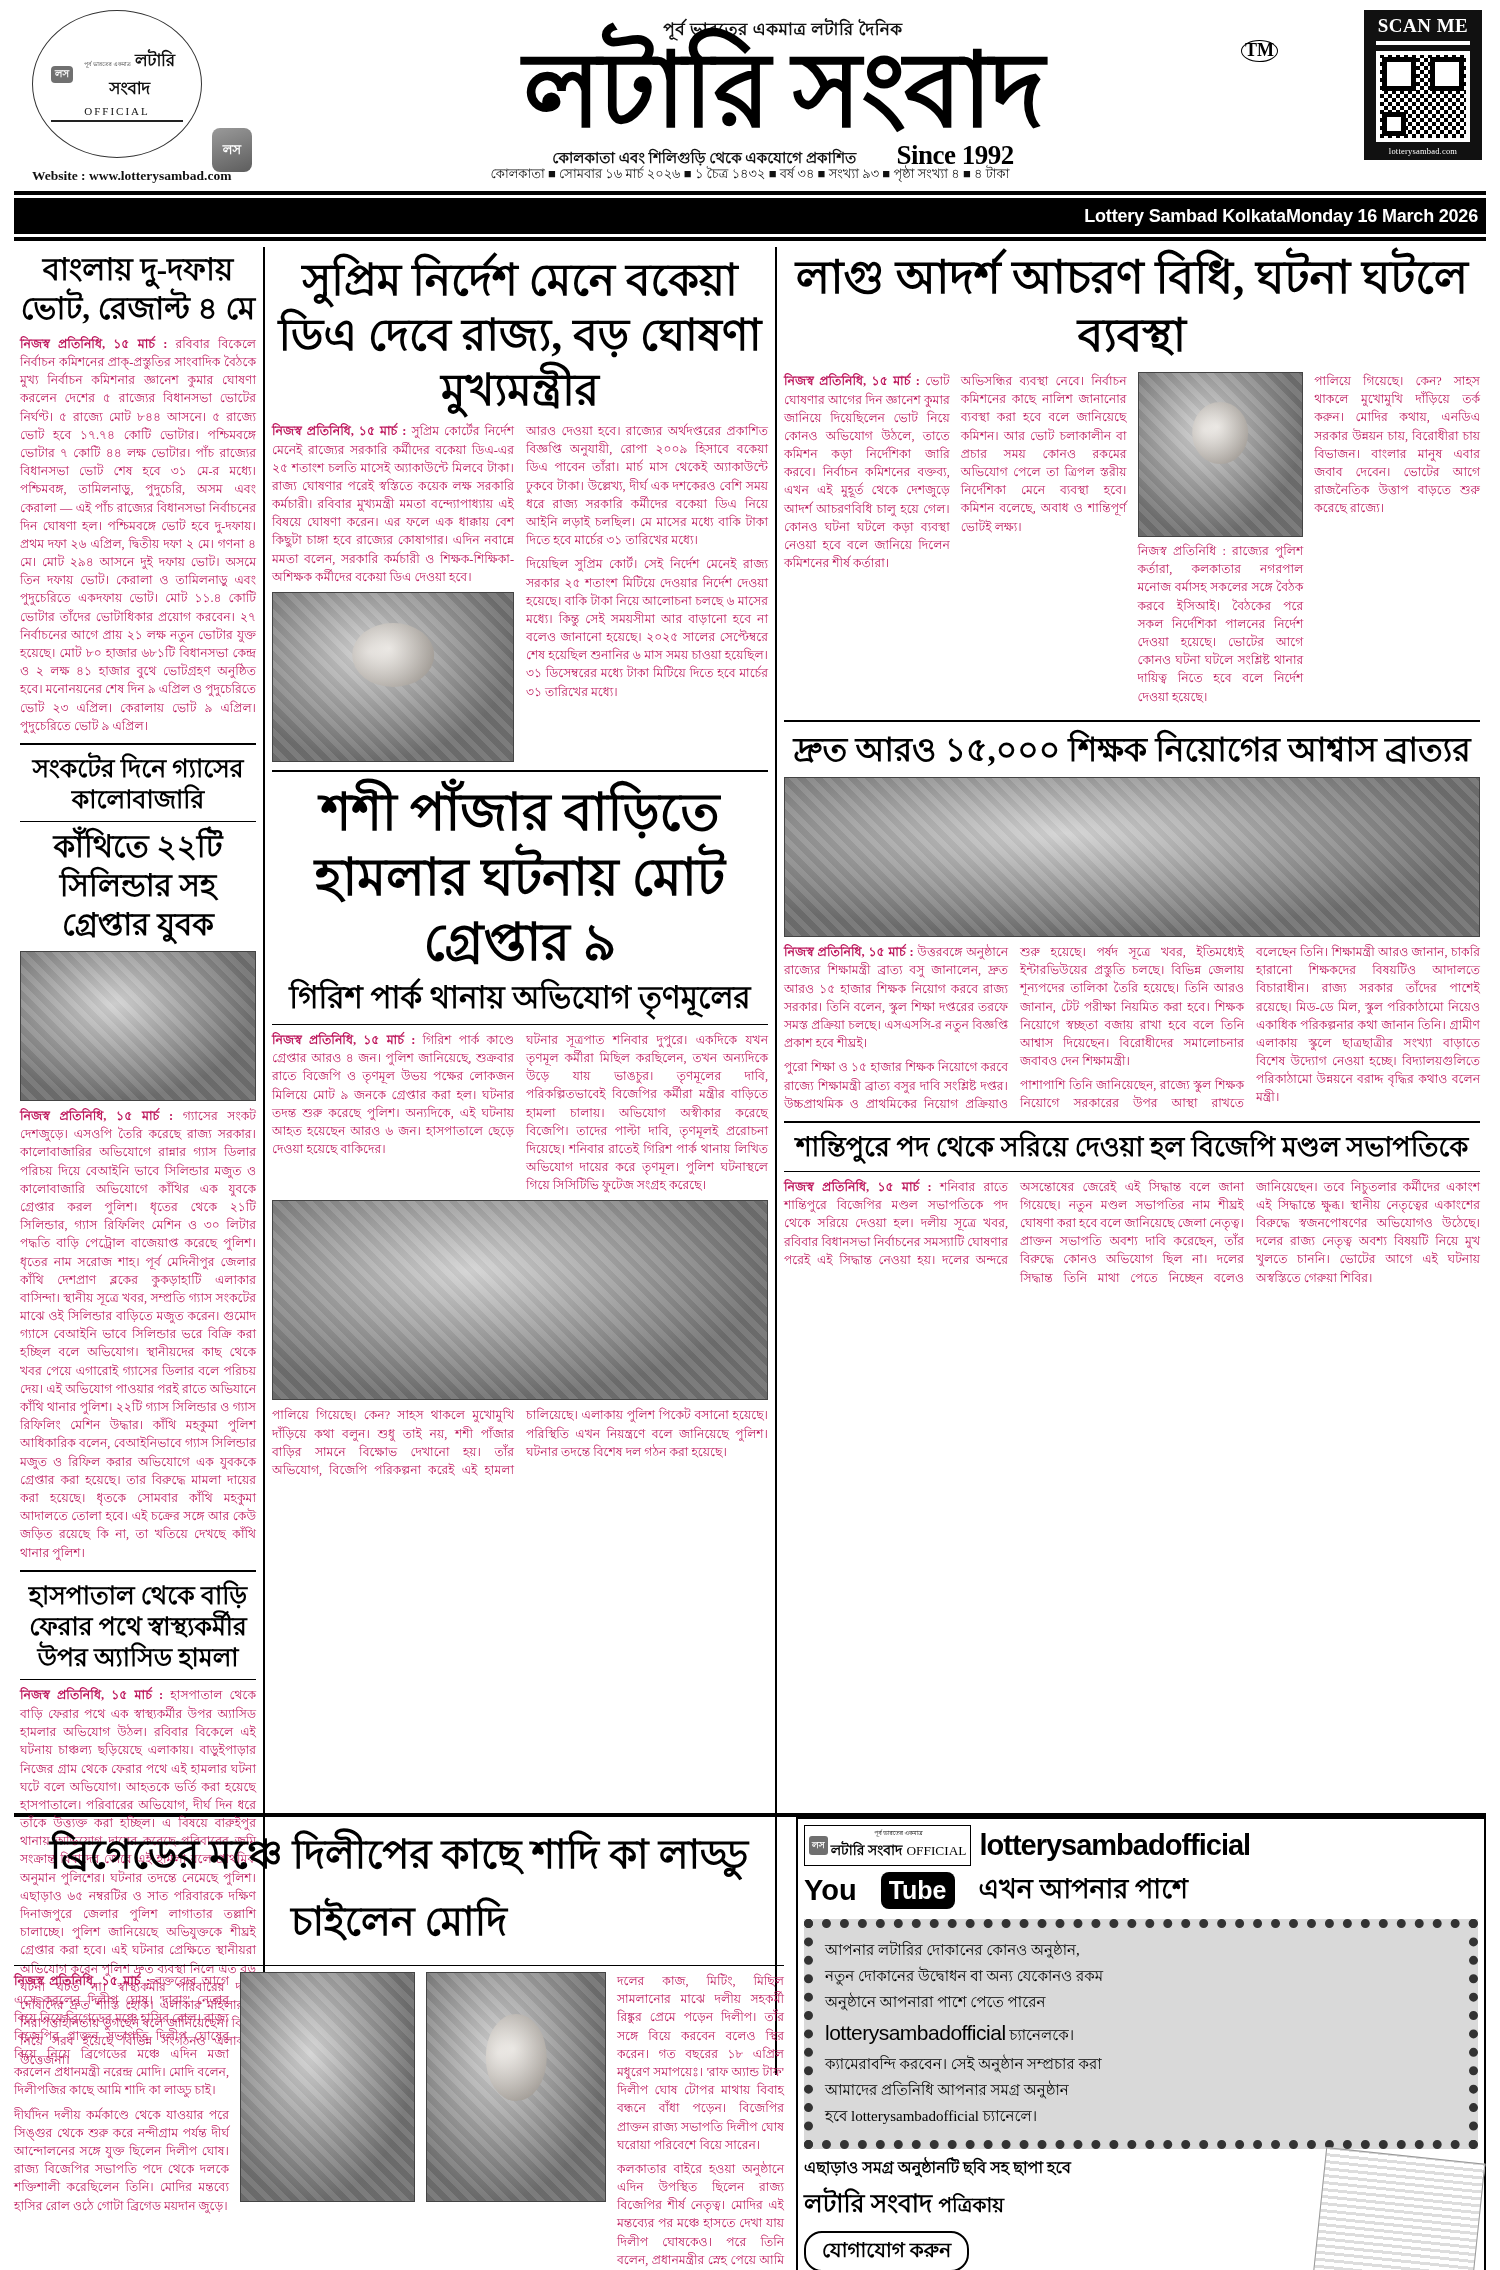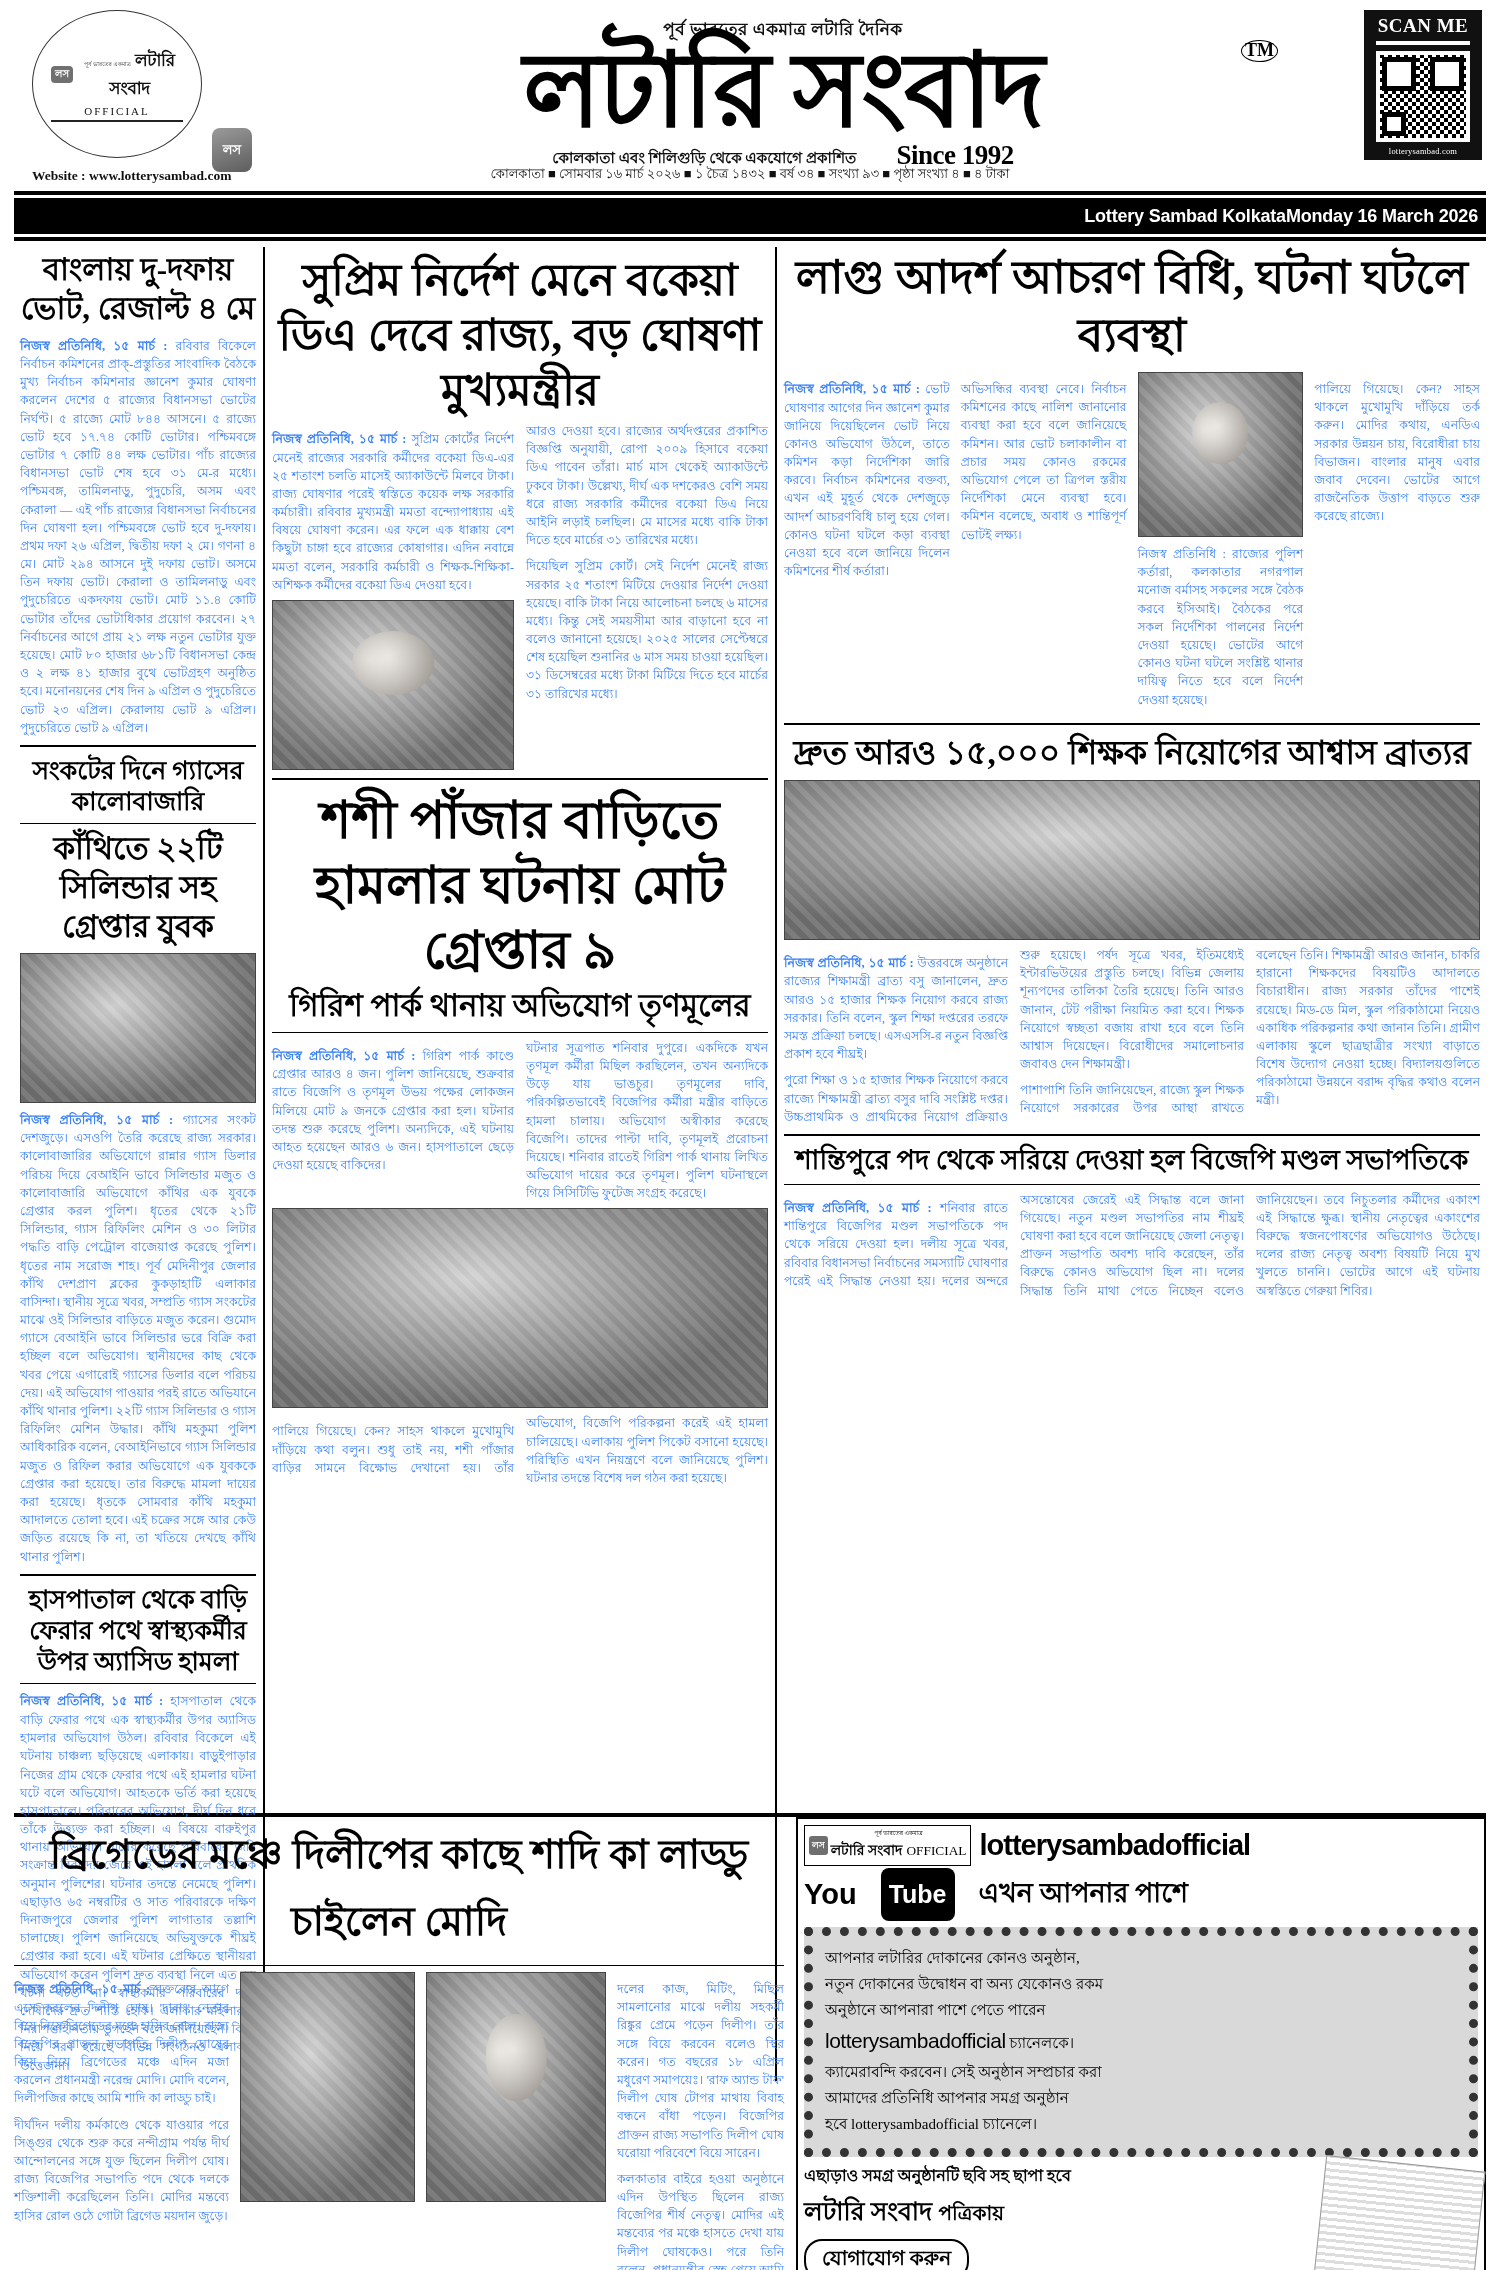--- a/index.html
+++ b/index.html
@@ -161,21 +161,21 @@
     font-size: 46px; line-height: 1.25; text-align: center;
     margin: 2px 0 8px; font-weight: 700; color: #000;
   }
   h1.bighead {
     font-size: 52px; line-height: 1.25; text-align: center;
     margin: 6px 0 4px; font-weight: 700;
   }
   .byline { font-weight: 700; font-size: 12.5px; }
   p.body {
     font-size: 12.3px; line-height: 1.48; text-align: justify;
-    margin: 8px 0 6px 0; color: #3b82f6;
+    margin: 0 0 6px 0; color: #be185d;
     hyphens: auto;
   }
   .cols2 { column-count: 2; column-gap: 12px; column-rule: none; }
   .cols3 { column-count: 3; column-gap: 12px; }
   .colpad { padding: 0 6px; }
 
   .photo {
     background: repeating-linear-gradient(45deg,#8e8e8e 0 6px,#a5a5a5 6px 12px),
                 linear-gradient(160deg,#bbb,#555);
     border: 1px solid #444;
@@ -212,21 +212,21 @@
   .yt-top { display:flex; align-items:center; gap:8px; }
   .yt-logo-box {
     border: 1.5px solid #000; padding: 2px 4px;
     display:flex; align-items:center; gap:3px; background:#fff;
   }
   .yt-chip { background:#6f6f6f; color:#fff; font-size:9px; padding:2px 3px; border-radius:3px; font-weight:700;}
   .yt-name { font-size: 14px; font-weight: 700; }
   .yt-handle { font-size: 29px; font-weight: 900; letter-spacing:-1px; font-family:"Liberation Sans",sans-serif;}
   .yt-row2 { display:flex; align-items:center; gap:24px; margin-top:2px;}
   .yt-you { font-size: 29px; font-weight: 900; font-family:"Liberation Sans",sans-serif;}
-  .yt-tube { background:#000; color:#fff; font-size:25px; font-weight:900; padding:12px 8px; border-radius:8px; font-family:"Liberation Sans",sans-serif;}
+  .yt-tube { background:#000; color:#fff; font-size:25px; font-weight:900; padding:4px 8px; border-radius:8px; font-family:"Liberation Sans",sans-serif;}
   .yt-ben { font-size: 27px; font-weight: 700; }
   .yt-inner {
     margin-top: 6px;
     border: 9px dotted #333;
     background: #d9d9d9;
     padding: 10px 12px;
   }
   .yt-inner p { font-size: 15px; line-height:1.6; text-align:justify; margin:0 0 2px;}
   .yt-inner .big { font-size: 21px; font-family:"Liberation Sans",sans-serif; letter-spacing:-.5px;}
   .yt-foot { margin-top: 6px; display:flex; gap:8px; align-items:flex-start;}

